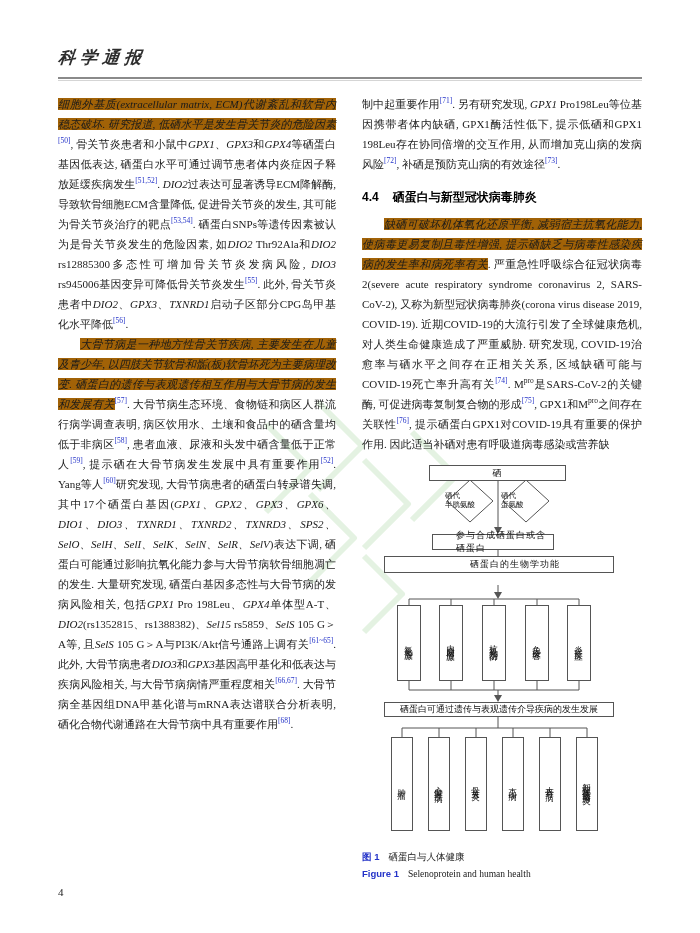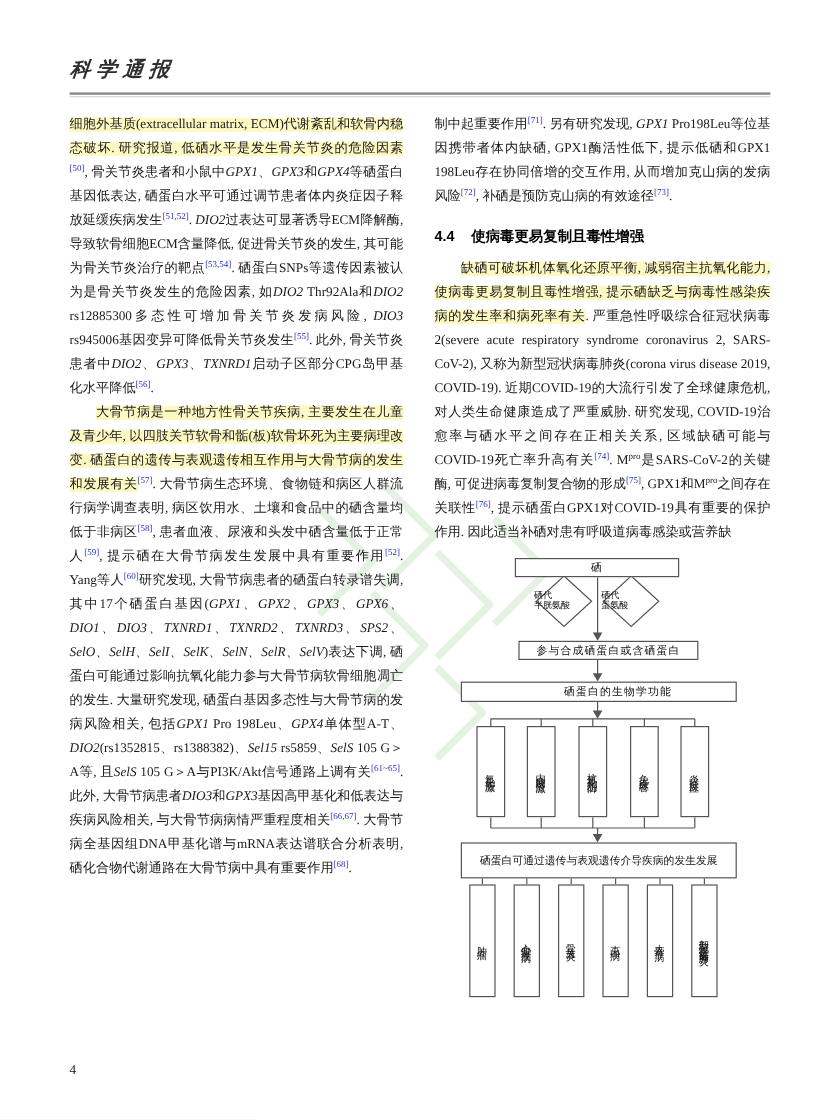--- a/index.html
+++ b/index.html
@@ -18,21 +18,21 @@
     font-size:17px; letter-spacing:5px; color:#2e2e2e; display:inline-block;
     transform:skewX(-6deg); padding-bottom:8px;
   }
   .rule{border-top:2px solid #8a8a8a; border-bottom:1px solid #d5d5d5; height:1px;}
   
   .cols{position:relative; z-index:1; display:flex; gap:26px; padding:13px 58px 0 58px;}
   .col-l{flex:0 0 278px; width:278px;}
   .col-r{flex:0 0 280px; width:280px;}
   .para{margin:0; text-align:justify; font-size:11px; line-height:20px;}
   .indent{text-indent:2em;}
-  .hl{background:#fef9c3;}
+  .hl{background:#a16207;font-style:italic;}
   .it{font-style:italic;}
   sup{font-size:7.5px; line-height:0;}
   sup.ref{color:#2433c8;}
   sup.supb{color:#1a1a1a;}
   .sec{
     font-family:"Liberation Sans", sans-serif; font-weight:bold;
     font-size:12px; color:#000; margin:15px 0 9px 0; line-height:16px;
   }
   .sec .sec-title{margin-left:14px;}
   
@@ -86,21 +86,21 @@
 
   <div class="cols">
 
     <div class="col-l">
       <p class="para"><span class="hl">细胞外基质(extracellular matrix, ECM)代谢紊乱和软骨内稳态破坏. 研究报道, 低硒水平是发生骨关节炎的危险因素</span><sup class="ref">[50]</sup><span class="">, 骨关节炎患者和小鼠中</span><span class="it">GPX1</span><span class="">、</span><span class="it">GPX3</span><span class="">和</span><span class="it">GPX4</span><span class="">等硒蛋白基因低表达, 硒蛋白水平可通过调节患者体内炎症因子释放延缓疾病发生</span><sup class="ref">[51,52]</sup><span class="">. </span><span class="it">DIO2</span><span class="">过表达可显著诱导ECM降解酶, 导致软骨细胞ECM含量降低, 促进骨关节炎的发生, 其可能为骨关节炎治疗的靶点</span><sup class="ref">[53,54]</sup><span class="">. 硒蛋白SNPs等遗传因素被认为是骨关节炎发生的危险因素, 如</span><span class="it">DIO2</span><span class=""> Thr92Ala和</span><span class="it">DIO2</span><span class=""> rs12885300多态性可增加骨关节炎发病风险, </span><span class="it">DIO3</span><span class=""> rs945006基因变异可降低骨关节炎发生</span><sup class="ref">[55]</sup><span class="">. 此外, 骨关节炎患者中</span><span class="it">DIO2</span><span class="">、</span><span class="it">GPX3</span><span class="">、</span><span class="it">TXNRD1</span><span class="">启动子区部分CPG岛甲基化水平降低</span><sup class="ref">[56]</sup><span class="">.</span></p>
       <p class="para indent"><span class="hl">大骨节病是一种地方性骨关节疾病, 主要发生在儿童及青少年, 以四肢关节软骨和骺(板)软骨坏死为主要病理改变. 硒蛋白的遗传与表观遗传相互作用与大骨节病的发生和发展有关</span><sup class="ref">[57]</sup><span class="">. 大骨节病生态环境、食物链和病区人群流行病学调查表明, 病区饮用水、土壤和食品中的硒含量均低于非病区</span><sup class="ref">[58]</sup><span class="">, 患者血液、尿液和头发中硒含量低于正常人</span><sup class="ref">[59]</sup><span class="">, 提示硒在大骨节病发生发展中具有重要作用</span><sup class="ref">[52]</sup><span class="">. Yang等人</span><sup class="ref">[60]</sup><span class="">研究发现, 大骨节病患者的硒蛋白转录谱失调, 其中17个硒蛋白基因(</span><span class="it">GPX1、GPX2、GPX3、GPX6、DIO1、DIO3、TXNRD1、TXNRD2、TXNRD3、SPS2、SelO、SelH、SelI、SelK、SelN、SelR、SelV</span><span class="">)表达下调, 硒蛋白可能通过影响抗氧化能力参与大骨节病软骨细胞凋亡的发生. 大量研究发现, 硒蛋白基因多态性与大骨节病的发病风险相关, 包括</span><span class="it">GPX1</span><span class=""> Pro 198Leu、</span><span class="it">GPX4</span><span class="">单体型A-T、</span><span class="it">DIO2</span><span class="">(rs1352815、rs1388382)、</span><span class="it">Sel15</span><span class=""> rs5859、</span><span class="it">SelS</span><span class=""> 105 G＞A等, 且</span><span class="it">SelS</span><span class=""> 105 G＞A与PI3K/Akt信号通路上调有关</span><sup class="ref">[61~65]</sup><span class="">. 此外, 大骨节病患者</span><span class="it">DIO3</span><span class="">和</span><span class="it">GPX3</span><span class="">基因高甲基化和低表达与疾病风险相关, 与大骨节病病情严重程度相关</span><sup class="ref">[66,67]</sup><span class="">. 大骨节病全基因组DNA甲基化谱与mRNA表达谱联合分析表明, 硒化合物代谢通路在大骨节病中具有重要作用</span><sup class="ref">[68]</sup><span class="">.</span></p>
     </div>
 
     <div class="col-r">
       <p class="para"><span class="">制中起重要作用</span><sup class="ref">[71]</sup><span class="">. 另有研究发现, </span><span class="it">GPX1</span><span class=""> Pro198Leu等位基因携带者体内缺硒, GPX1酶活性低下, 提示低硒和GPX1 198Leu存在协同倍增的交互作用, 从而增加克山病的发病风险</span><sup class="ref">[72]</sup><span class="">, 补硒是预防克山病的有效途径</span><sup class="ref">[73]</sup><span class="">.</span></p>
-      <h2 class="sec"><span>4.4</span><span class="sec-title">使病毒更易复制且毒性增强</span></h2>
+      <h2 class="sec"><span>4.4</span><span class="sec-title">硒蛋白与新型冠状病毒肺炎</span></h2>
       <p class="para indent"><span class="hl">缺硒可破坏机体氧化还原平衡, 减弱宿主抗氧化能力, 使病毒更易复制且毒性增强, 提示硒缺乏与病毒性感染疾病的发生率和病死率有关</span><span class="">. 严重急性呼吸综合征冠状病毒2(severe acute respiratory syndrome coronavirus 2, SARS-CoV-2), 又称为新型冠状病毒肺炎(corona virus disease 2019, COVID-19). 近期COVID-19的大流行引发了全球健康危机, 对人类生命健康造成了严重威胁. 研究发现, COVID-19治愈率与硒水平之间存在正相关关系, 区域缺硒可能与COVID-19死亡率升高有关</span><sup class="ref">[74]</sup><span class="">. M</span><sup class="supb">pro</sup><span class="">是SARS-CoV-2的关键酶, 可促进病毒复制复合物的形成</span><sup class="ref">[75]</sup><span class="">, GPX1和M</span><sup class="supb">pro</sup><span class="">之间存在关联性</span><sup class="ref">[76]</sup><span class="">, 提示硒蛋白GPX1对COVID-19具有重要的保护作用. 因此适当补硒对患有呼吸道病毒感染或营养缺</span></p>
 
       <figure class="figwrap">
         <div class="fig">
           <svg width="232" height="372" viewBox="0 0 232 372">
             <g stroke="#555" stroke-width="1" fill="none">
               <line x1="114" y1="17" x2="114" y2="64"></line>
               <line x1="114" y1="86" x2="114" y2="98"></line>
               <line x1="114" y1="121" x2="114" y2="130"></line>
               <line x1="25" y1="135" x2="195" y2="135"></line>
@@ -133,41 +133,45 @@
               <polygon points="110,128 118,128 114,135"></polygon>
               <polygon points="110,231 118,231 114,238"></polygon>
             </g>
           </svg>
 
           <div class="hbox" style="left:45px; top:1px; width:137px; height:16px;">硒</div>
           <div class="dlabel" style="left:61px; top:27px;">硒代
 半胱氨酸</div>
           <div class="dlabel" style="left:117px; top:27px;">硒代
 蛋氨酸</div>
-          <div class="hbox" style="left:48px; top:70px; width:150px; height:16px;">参与合成硒蛋白或含硒蛋白</div>
-          <div class="hbox" style="left:0; top:104px; width:230px; height:17px;padding-left:32px;">硒蛋白的生物学功能</div>
+          <div class="hbox" style="left:48px; top:70px; width:122px; height:16px;padding-left:23px;">参与合成硒蛋白或含硒蛋白</div>
+          <div class="hbox" style="left:0; top:92px; width:230px; height:17px;padding-left:32px;">硒蛋白的生物学功能</div>
 
           <div class="vrow vrow-fn">
               <div class="vbox" style="left: 13px;">氧化应激</div>
               <div class="vbox" style="left: 55px;">内质网应激</div>
               <div class="vbox" style="left: 98px;">抗氧化防御</div>
               <div class="vbox" style="left: 141px;">免疫应答</div>
               <div class="vbox" style="left: 183px;">炎症反应</div>
             </div>
 
-          <div class="hbox" style="left:0; top:238px; width:230px; height:30px; letter-spacing:0;">硒蛋白可通过遗传与表观遗传介导疾病的发生发展</div>
+          <div class="hbox" style="left:0; top:238px; width:230px; height:15px; letter-spacing:0;">硒蛋白可通过遗传与表观遗传介导疾病的发生发展</div>
 
           <div class="vrow vrow-dz">
               <div class="vbox" style="left: 7px;">肿瘤</div>
               <div class="vbox" style="left: 44px;">心血管疾病</div>
               <div class="vbox" style="left: 81px;">骨关节炎</div>
               <div class="vbox" style="left: 118px;">克山病</div>
               <div class="vbox" style="left: 155px;">大骨节病</div>
               <div class="vbox" style="left: 192px;">新型冠状病毒肺炎</div>
             </div>
         </div>
 
+        <figcaption>
+          <div class="cap"><span class="lab">图 1</span><span class="txt">硒蛋白与人体健康</span></div>
+          <div class="cap" style="margin-top:1px;"><span class="lab">Figure 1</span><span class="txt">Selenoprotein and human health</span></div>
+        </figcaption>
       </figure>
     </div>
   </div>
 
   <div class="pageno">4</div>
 </div>
 
 </body></html>

